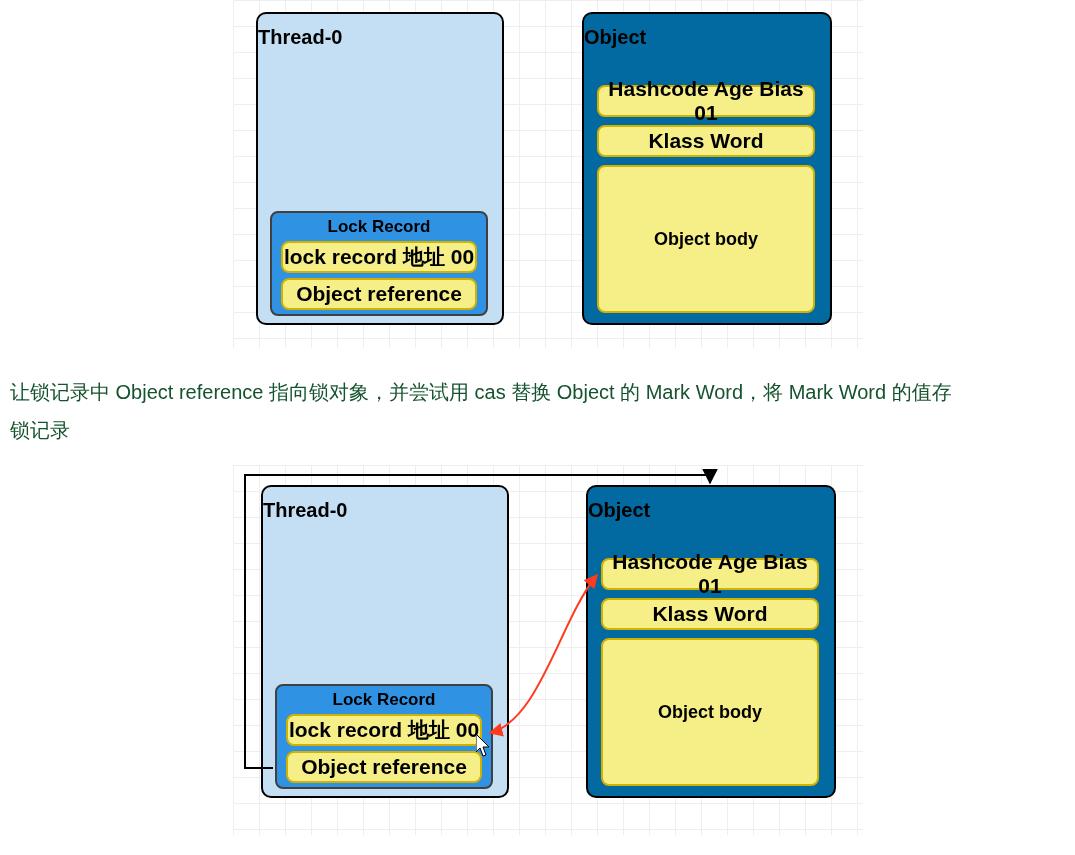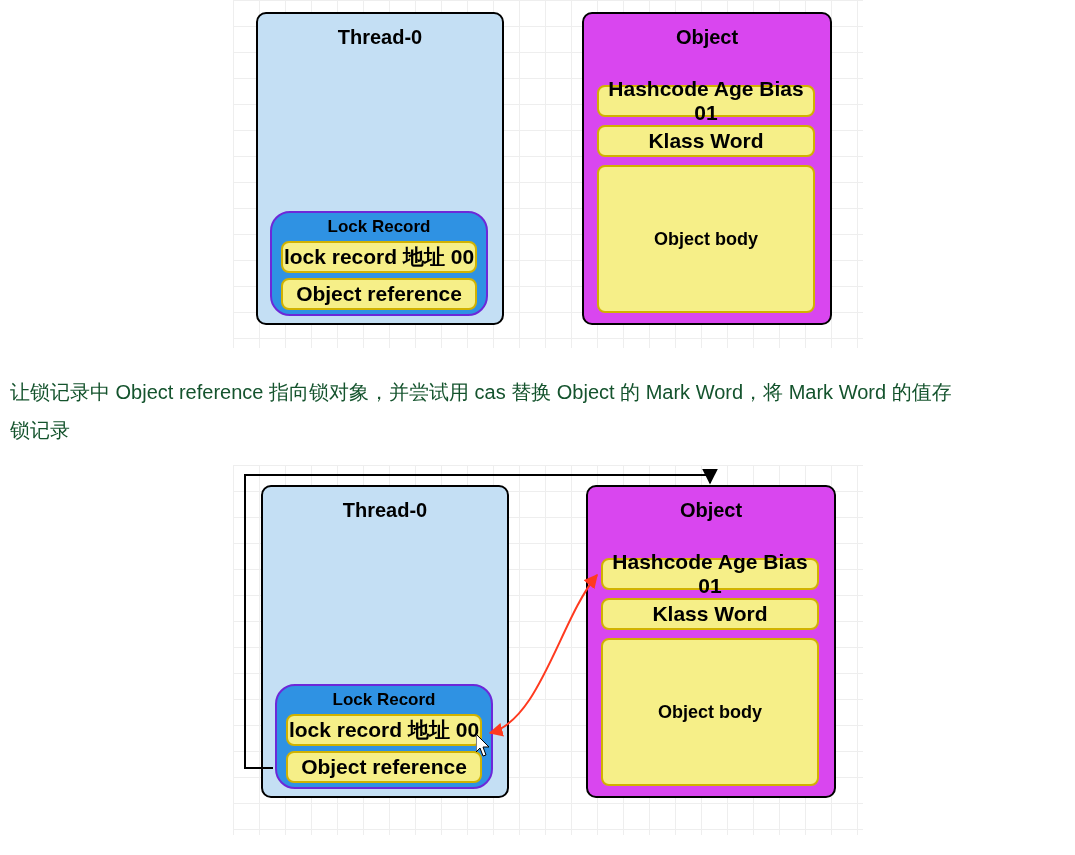--- a/index.html
+++ b/index.html
@@ -22,34 +22,33 @@
       linear-gradient(to right, #eeeeee 1px, transparent 1px),
       linear-gradient(to bottom, #eeeeee 1px, transparent 1px);
     background-size: 26px 26px;
   }
   .box {
     position: absolute;
     border: 2px solid #000;
     border-radius: 10px;
   }
   .blue-box { background: #c4dff4; }
-  .green-box { background: #d946ef; }
+  .green-box { background: #0369a1; }
   .title {
     position: absolute;
     width: 100%;
-    text-align: center;
     font-weight: bold;
     font-size: 20px;
     top: 12px;
   }
   .inner-blue {
     position: absolute;
     background: #2f92e3;
-    border: 2px solid #6d28d9;
-    border-radius: 20px;
+    border: 2px solid #404040;
+    border-radius: 8px;
   }
   .inner-title {
     position: absolute;
     width: 100%;
     text-align: center;
     font-weight: bold;
     font-size: 17px;
     top: 4px;
     color: #000;
   }

